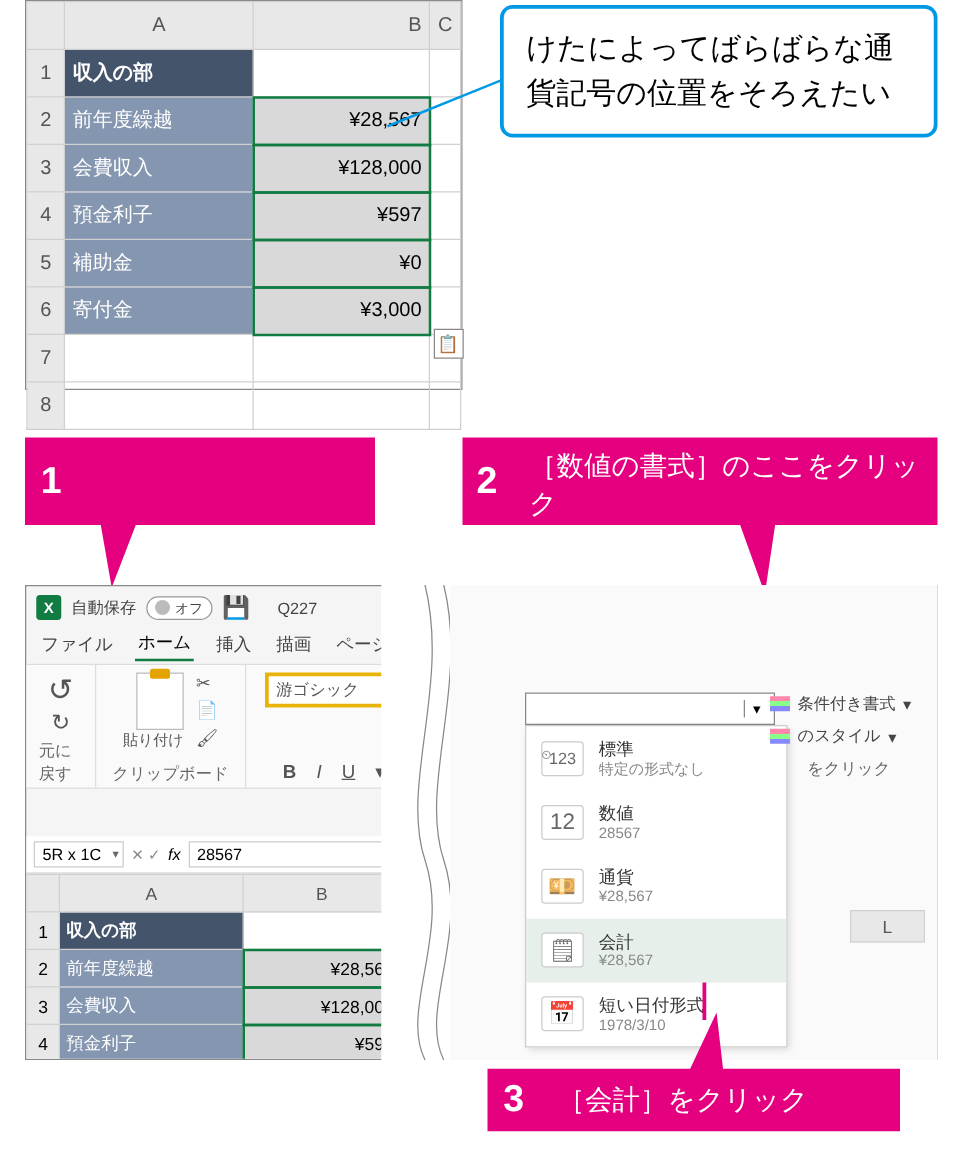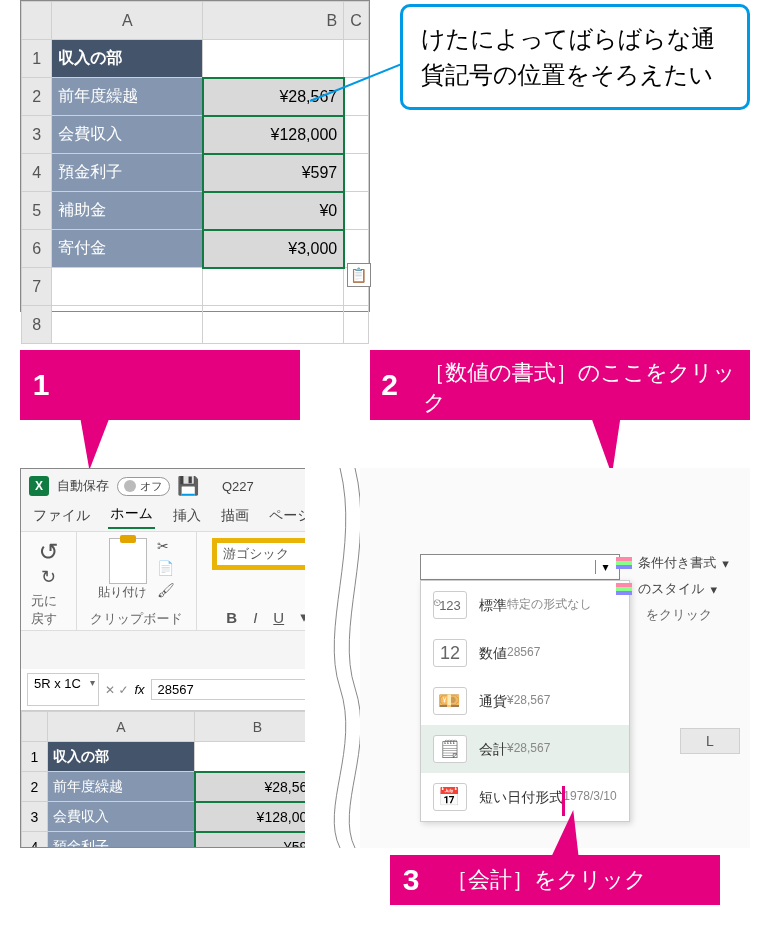--- a/index.html
+++ b/index.html
@@ -126,21 +126,21 @@
   .tabs .tab { padding:4px 2px; }
   .tabs .active { border-bottom:2px solid #107c41; color:#000; }
   .ribbon-body { display:flex; height:100px; background:#fafafa; border-top:1px solid #ddd; border-bottom:1px solid #ddd;}
   .grp { border-right:1px solid #ddd; padding:6px 10px 2px; display:flex; flex-direction:column; align-items:center; justify-content:space-between; font-size:12px; color:#555; position:relative;}
   .grp .label { font-size:13px; color:#666; margin-top:auto;}
   .undo-arrow { font-size:24px; color:#555;}
   .paste-ico { width:38px;height:46px;border:1px solid #bbb;background:#fff;position:relative;}
   .paste-ico::before{content:"";position:absolute;top:-4px;left:10px;width:16px;height:8px;background:#e4a400;border-radius:2px;}
   .mini-icons { display:flex; flex-direction:column; gap:6px; font-size:14px; color:#555; margin-left:6px;}
   .font-row { display:flex; gap:8px; align-items:center;}
-  .font-sel { border:5px solid #eab308; background:#fff; padding:2px 18px 2px 6px; font-size:13px; min-width:110px; position:relative;}
+  .font-sel { border:3px solid #eab308; background:#fff; padding:2px 18px 2px 6px; font-size:13px; min-width:110px; position:relative;}
   .font-sel::after{content:"▾"; position:absolute; right:4px; top:2px; font-size:11px; color:#555;}
   .fbtn { font-size:15px; padding:2px 4px;}
 
   .split-curve {
     position:absolute; left:305px; top:468px; width:70px; height:380px; background:#fff;
   }
   .split-curve svg { width:100%; height:100%;}
 
   .right-area {
     position:absolute; left:360px; top:468px; width:390px; height:380px;
@@ -155,37 +155,37 @@
   .numfmt-field .dd { width:20px; text-align:center; border-left:1px solid #888; font-size:12px;}
   .dropdown {
     position:absolute; left:60px; top:112px;
     width:210px; background:#fff; border:1px solid #ccc;
     box-shadow:2px 2px 6px rgba(0,0,0,.15);
     font-size:14px;
   }
   .dropdown .opt { display:flex; gap:12px; padding:10px 12px; align-items:center;}
   .dropdown .opt:hover, .dropdown .opt.hover { background:#e6efe9;}
   .opt .ico { width:34px; height:28px; display:flex; align-items:center; justify-content:center; font-size:18px; color:#666; border:1px solid #ccc; border-radius:3px; background:#fff;}
-  .opt .txt2 { display:flex; line-height:1.2;}
+  .opt .txt2 { display:flex; flex-direction:column; line-height:1.2;}
   .opt .main { color:#333;}
   .opt .sub { color:#888; font-size:12px;}
 
   .style-list {
     position:absolute; right:6px; top:82px; width:130px;
     font-size:13px; color:#444;
   }
   .style-list .row { display:flex; align-items:center; gap:6px; padding:4px 2px;}
   .swatch { width:16px; height:12px; background:linear-gradient(#f8a 0 33%, #8f8 33% 66%, #88f 66% 100%);}
 
   
   .mini-sheet {
     position:absolute; left:0; top:200px; width:300px;
   }
   .fxbar { display:flex; align-items:center; gap:6px; padding:4px 6px; font-size:13px; border-bottom:1px solid #ccc; background:#fff;}
-  .namebox { border:1px solid #ccc; padding:2px 16px 14px 6px; background:#fff; font-size:13px; position:relative; min-width:72px;}
+  .namebox { border:1px solid #ccc; padding:2px 16px 2px 6px; background:#fff; font-size:13px; position:relative; min-width:72px;}
   .namebox::after{content:"▾"; position:absolute; right:3px; top:3px; font-size:10px; color:#666;}
   .fxval { border:1px solid #ccc; flex:1; padding:2px 6px; background:#fff;}
   .sheet2 { border-collapse:collapse; width:100%; font-size:14px; background:#fff;}
   .sheet2 th, .sheet2 td { border:1px solid #d0d0d0; height:30px; padding:0 5px;}
   .sheet2 th { background:#e8e8e8; font-weight:normal; color:#555;}
   .sheet2 .rowhead { width:26px; text-align:center; background:#e8e8e8;}
   .sheet2 .hdrA{ background:#44546a; color:#fff; font-weight:bold;}
   .sheet2 .datA{ background:#8496b0; color:#fff;}
   .sheet2 .sel { background:#d9d9d9; outline:2px solid #107c41; outline-offset:-1px;}
 

